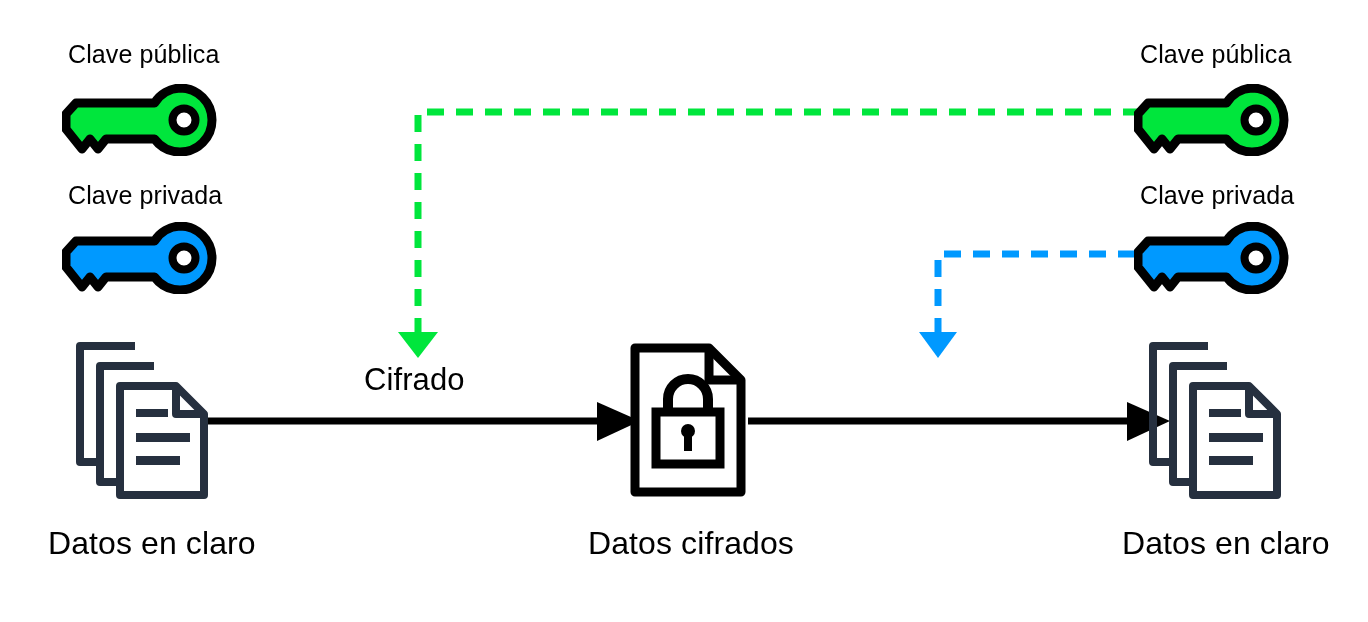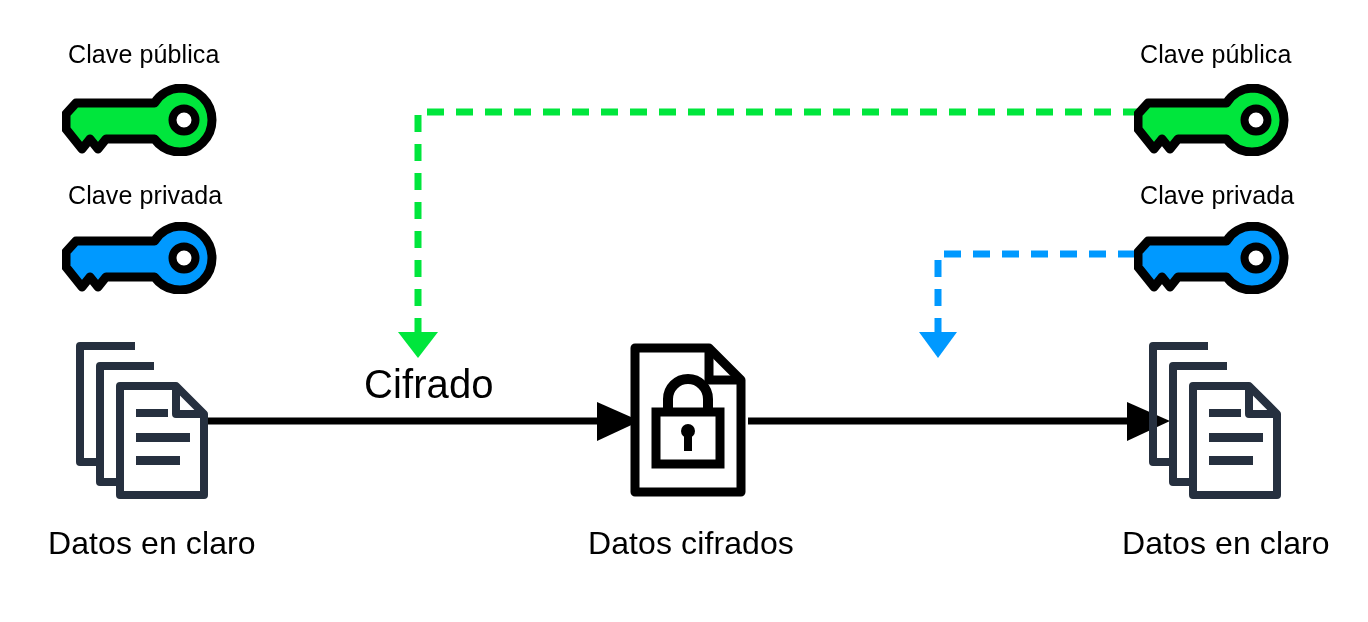--- a/index.html
+++ b/index.html
@@ -35,21 +35,21 @@
   }
   .label-key {
     font-size: 25px;
     letter-spacing: 0.1px;
   }
   .label-caption {
     font-size: 32px;
     letter-spacing: 0.1px;
   }
   .label-op {
-    font-size: 40px;
+    font-size: 31px;
     letter-spacing: 0.1px;
     text-align: right;
   }
   .icon-box {
     position: absolute;
   }
   .icon-box svg { display: block; }
 </style>
 </head>
 <body>

